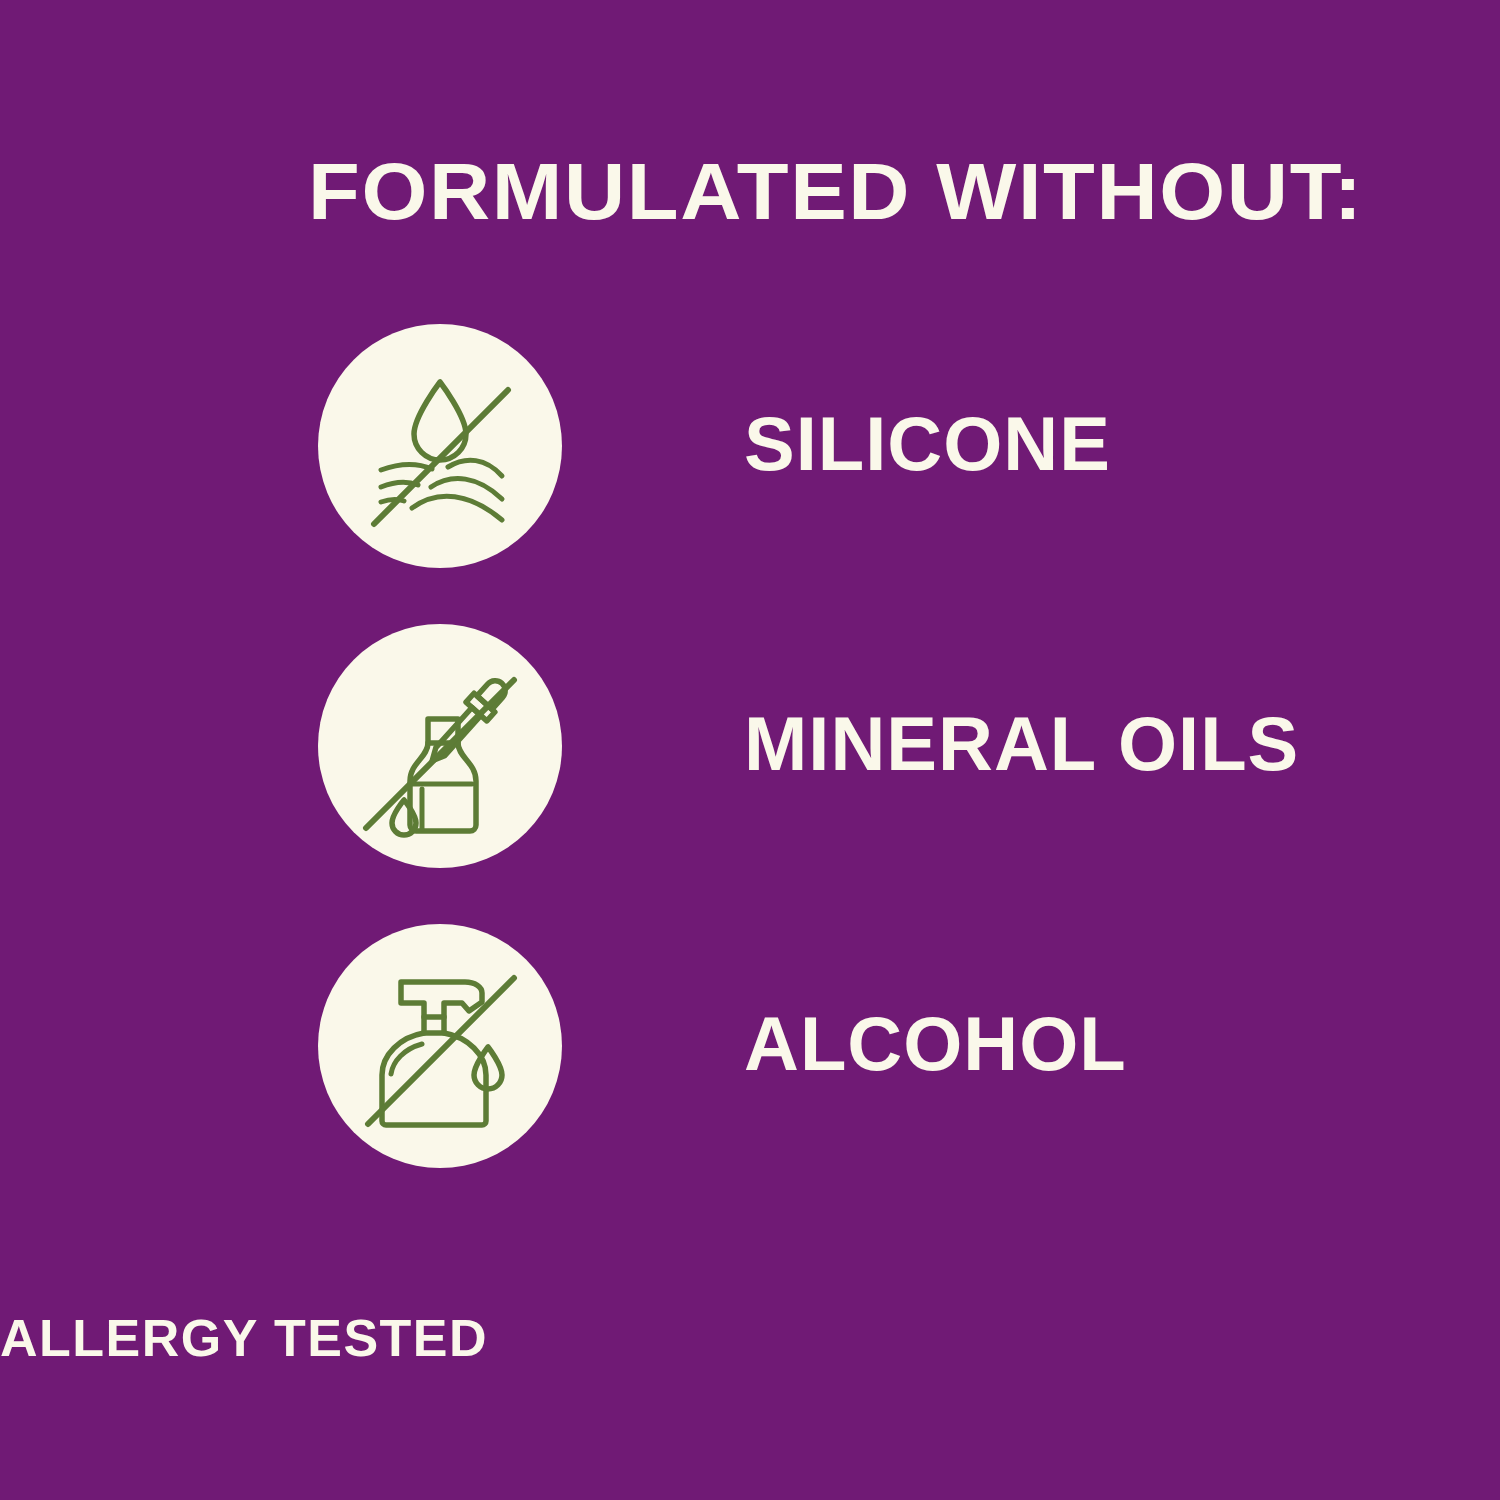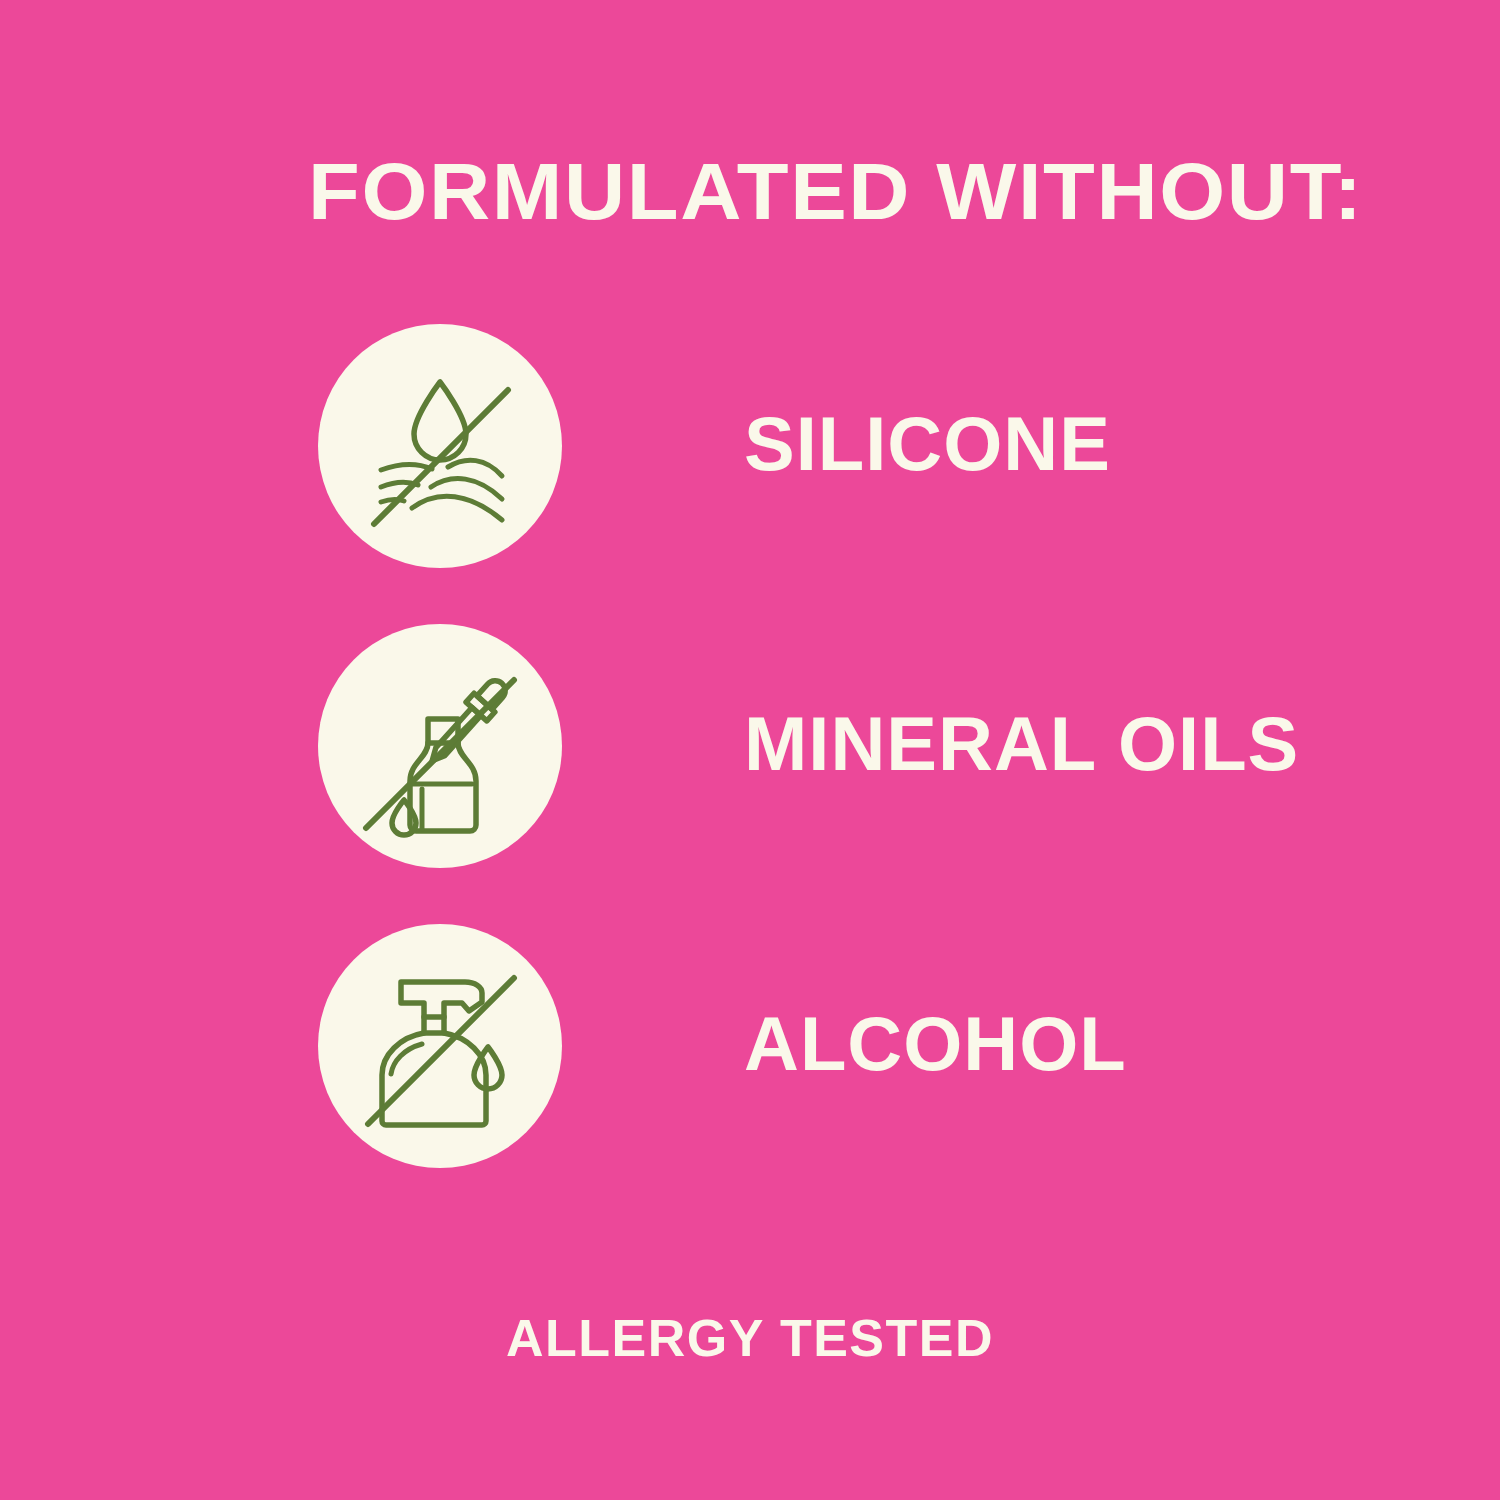--- a/index.html
+++ b/index.html
@@ -12,21 +12,21 @@
     height: 1500px;
     background: #60803c;
     font-family: "Liberation Sans", sans-serif;
     overflow: hidden;
   }
 
   .poster {
     position: relative;
     width: 1500px;
     height: 1500px;
-    background: #ec4899;
+    background: #701a75;
     box-sizing: border-box;
   }
 
   
   .title {
     position: absolute;
     left: 308px;
     top: 152px;
     width: 900px;
     height: 80px;
@@ -88,21 +88,21 @@
     line-height: 80px;
     white-space: nowrap;
   }
 
   
   .footer {
     position: absolute;
     left: 0;
     top: 1308px;
     width: 1500px;
-    text-align: center;
+    text-align: left;
     color: #faf8ea;
     font-family: "Liberation Sans", sans-serif;
     font-size: 52px;
     font-weight: bold;
     letter-spacing: 1.5px;
     line-height: 60px;
     white-space: nowrap;
   }
 
   .ico-stroke {

